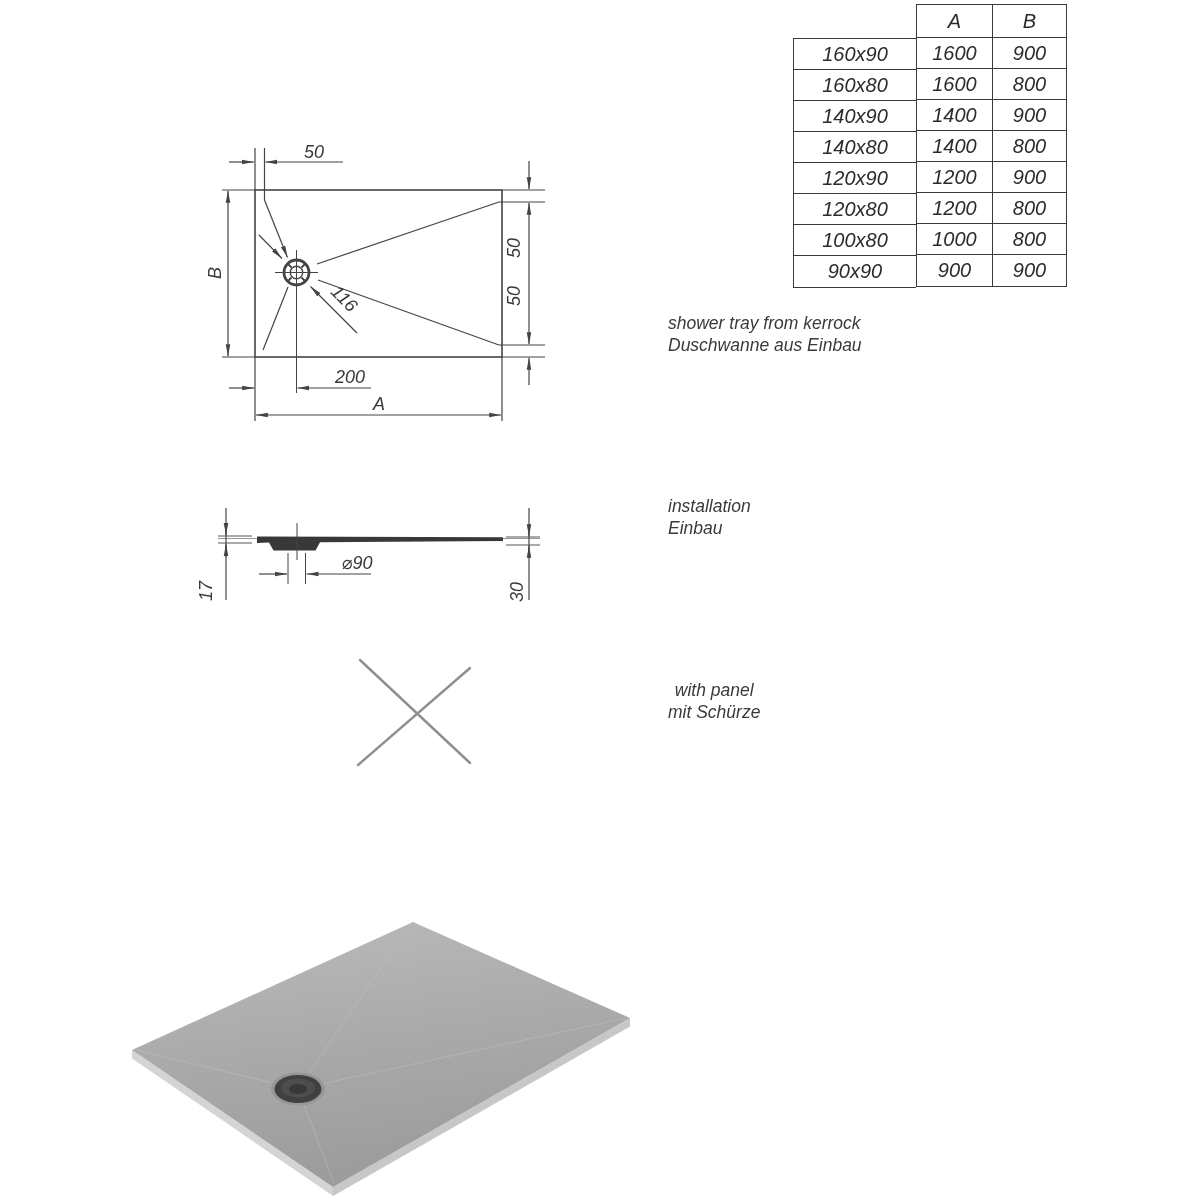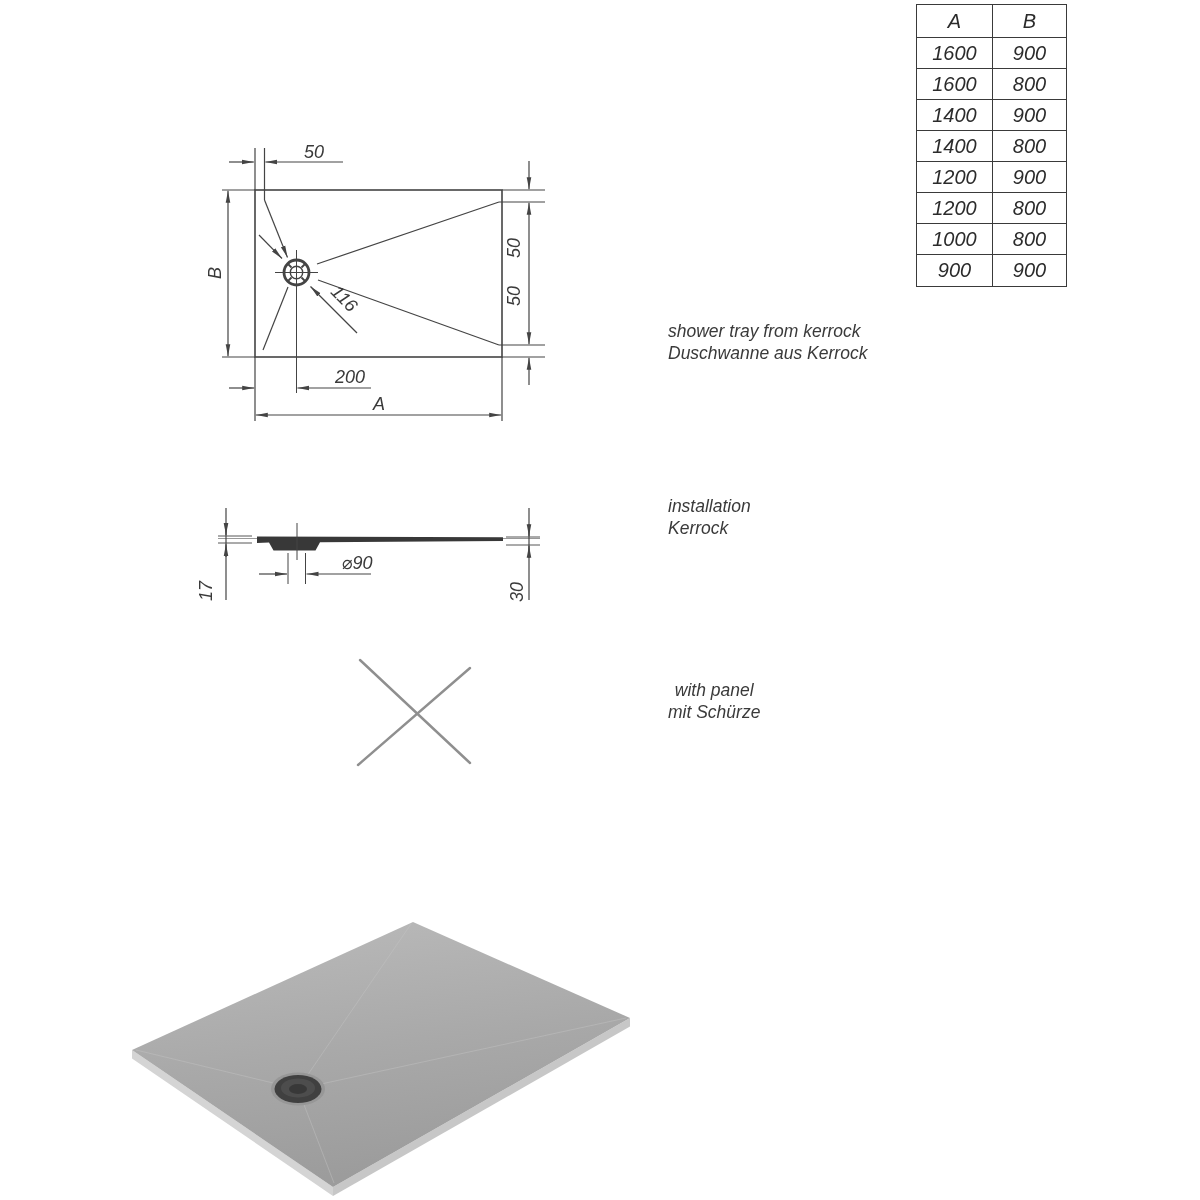--- a/index.html
+++ b/index.html
@@ -145,20 +145,30 @@
       <g>
         <ellipse cx="298" cy="1089" rx="27" ry="16.5" fill="#979797"></ellipse>
         <ellipse cx="298" cy="1089" rx="23.5" ry="14" fill="#404040"></ellipse>
         <ellipse cx="298" cy="1088" rx="17" ry="9.5" fill="#4d4d4d"></ellipse>
         <ellipse cx="298" cy="1089" rx="9" ry="5" fill="#383838"></ellipse>
       </g>
     </g>
   </svg>
 
   <div id="size-table">
+    <div class="labels">
+      <div class="row">160x90</div>
+      <div class="row">160x80</div>
+      <div class="row">140x90</div>
+      <div class="row">140x80</div>
+      <div class="row">120x90</div>
+      <div class="row">120x80</div>
+      <div class="row">100x80</div>
+      <div class="row">90x90</div>
+    </div>
     <div class="values">
       <div class="row hrow">
         <div class="ca">A</div>
         <div class="cb">B</div>
       </div>
       <div class="row">
         <div class="ca">1600</div>
         <div class="cb">900</div>
       </div>
       <div class="row">
@@ -185,26 +195,26 @@
         <div class="ca">1000</div>
         <div class="cb">800</div>
       </div>
       <div class="row">
         <div class="ca">900</div>
         <div class="cb">900</div>
       </div>
     </div>
   </div>
 
-  <div class="caption" style="top:312px;margin-top:8px;">
+  <div class="caption" style="top:312px;">
     <div>shower tray from kerrock</div>
-    <div>Duschwanne aus Kerrock</div>
+    <div>Duschwanne aus Einbau</div>
   </div>
   <div class="caption" style="top:495px;">
     <div>installation</div>
-    <div>Kerrock</div>
+    <div>Einbau</div>
   </div>
   <div class="caption" style="top:679px;text-align:center;">
     <div>with panel</div>
     <div>mit Schürze</div>
   </div>
 
 </div>
 
 </body></html>

